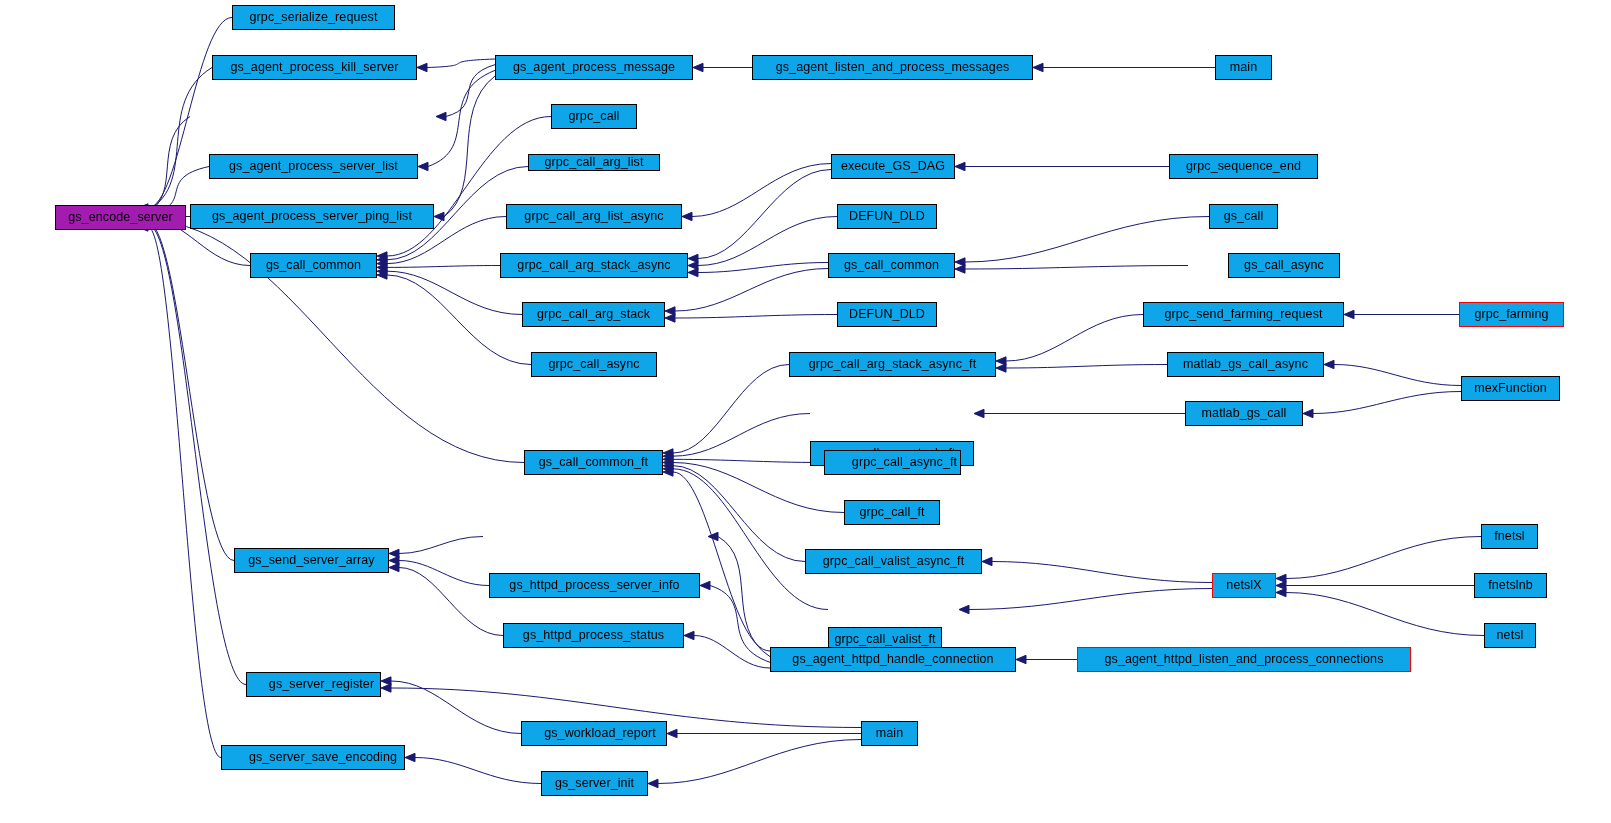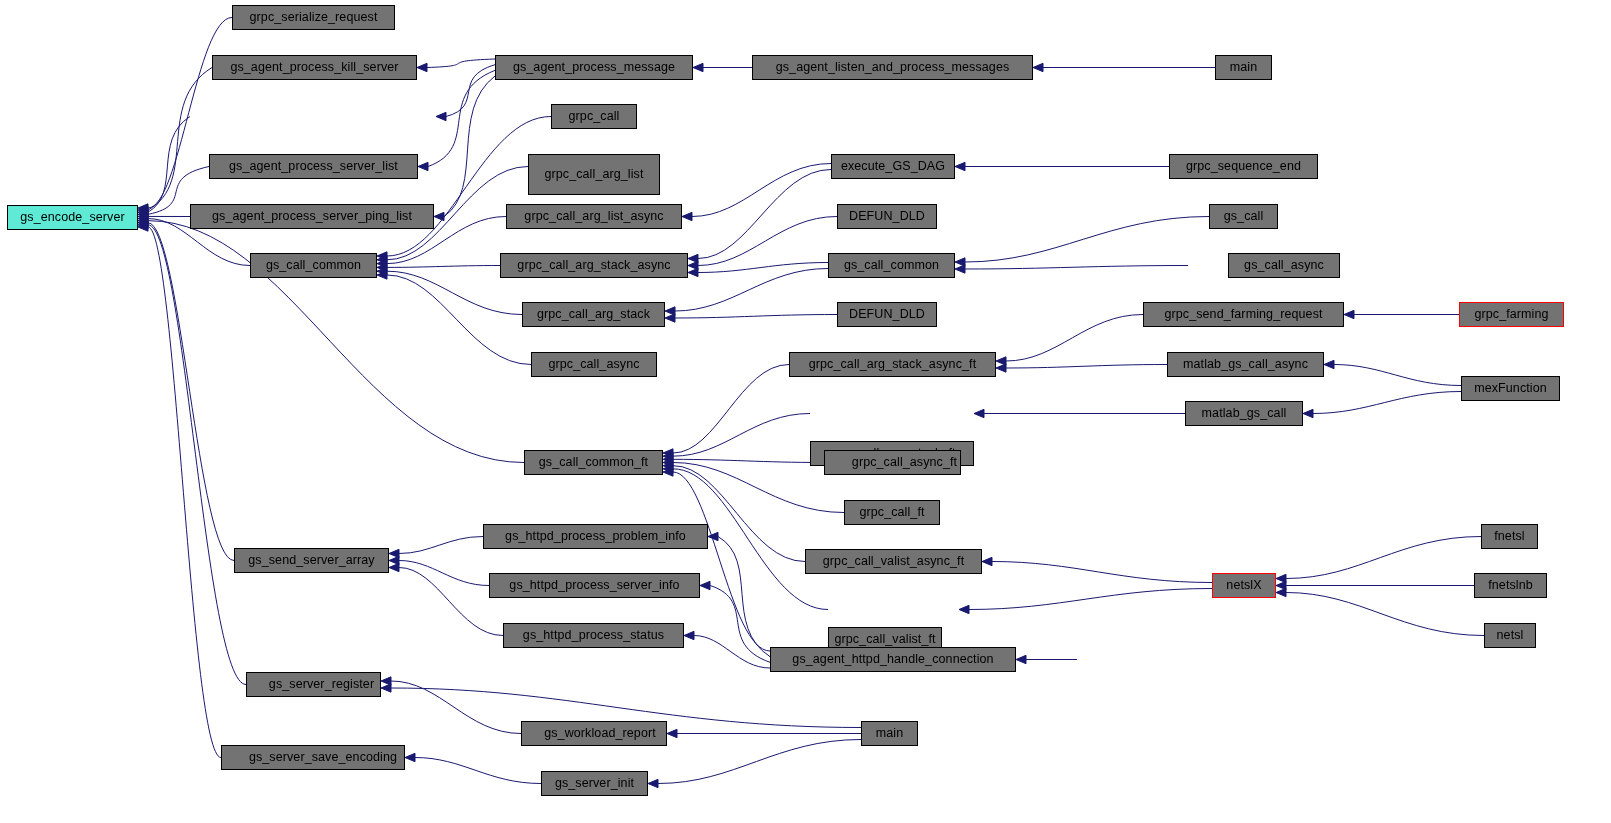--- a/index.html
+++ b/index.html
@@ -31,31 +31,32 @@
     width: 1611px;
     height: 823px;
   }
   .gnode {
     position: absolute;
     box-sizing: border-box;
     display: flex;
     align-items: center;
     justify-content: center;
     border: 1px solid #000000;
-    background: #737373;
+    background: #0ea5e9;
     color: #000000;
     font-size: 12.5px;
     line-height: 1;
     white-space: nowrap;
     letter-spacing: 0.1px;
     cursor: pointer;
   }
   .gnode.root {
-    background: #5eead4;
+    background: #a21caf;
     border-color: #000000;
+    margin-left: 48px;
   }
   .gnode.hot {
     border-color: #ff0000;
   }
   .gnode .lbl {
     pointer-events: none;
     padding: 0 6px;
   }
 </style>
 </head>
@@ -213,41 +214,38 @@
       </div>
       <div class="gnode" style="left: 221px; top: 745px; width: 184px; height: 25px; padding-left: 20px;">
         <span class="lbl">gs_server_save_encoding</span>
       </div>
       <div class="gnode" style="left: 495px; top: 55px; width: 198px; height: 25px;">
         <span class="lbl">gs_agent_process_message</span>
       </div>
       <div class="gnode" style="left: 551px; top: 104px; width: 86px; height: 25px;">
         <span class="lbl">grpc_call</span>
       </div>
-      <div class="gnode" style="left: 528px; top: 154px; width: 132px; height: 41px;">
+      <div class="gnode" style="left: 528px; top: 154px; width: 132px; height: 17px;">
         <span class="lbl">grpc_call_arg_list</span>
       </div>
       <div class="gnode" style="left: 506px; top: 204px; width: 176px; height: 25px;">
         <span class="lbl">grpc_call_arg_list_async</span>
       </div>
       <div class="gnode" style="left: 500px; top: 253px; width: 188px; height: 25px;">
         <span class="lbl">grpc_call_arg_stack_async</span>
       </div>
       <div class="gnode" style="left: 522px; top: 302px; width: 143px; height: 25px;">
         <span class="lbl">grpc_call_arg_stack</span>
       </div>
       <div class="gnode" style="left: 531px; top: 352px; width: 126px; height: 25px;">
         <span class="lbl">grpc_call_async</span>
       </div>
       <div class="gnode" style="left: 524px; top: 450px; width: 139px; height: 25px;">
         <span class="lbl">gs_call_common_ft</span>
       </div>
-      <div class="gnode" style="left: 483px; top: 524px; width: 225px; height: 25px;">
-        <span class="lbl">gs_httpd_process_problem_info</span>
-      </div>
       <div class="gnode" style="left: 489px; top: 573px; width: 211px; height: 25px;">
         <span class="lbl">gs_httpd_process_server_info</span>
       </div>
       <div class="gnode" style="left: 503px; top: 623px; width: 181px; height: 25px;">
         <span class="lbl">gs_httpd_process_status</span>
       </div>
       <div class="gnode" style="left: 521px; top: 721px; width: 146px; height: 25px; padding-left: 12px;">
         <span class="lbl">gs_workload_report</span>
       </div>
       <div class="gnode" style="left: 541px; top: 771px; width: 107px; height: 25px;">
@@ -323,15 +321,18 @@
         <span class="lbl">netslX</span>
       </div>
       <div class="gnode" style="left: 1481px; top: 524px; width: 57px; height: 25px;">
         <span class="lbl">fnetsl</span>
       </div>
       <div class="gnode" style="left: 1474px; top: 573px; width: 73px; height: 25px;">
         <span class="lbl">fnetslnb</span>
       </div>
       <div class="gnode" style="left: 1484px; top: 623px; width: 52px; height: 25px;">
         <span class="lbl">netsl</span>
+      </div>
+      <div class="gnode hot" style="left: 1077px; top: 647px; width: 334px; height: 25px;">
+        <span class="lbl">gs_agent_httpd_listen_and_process_connections</span>
       </div>
     </div>
 </div>
 
 </body></html>

